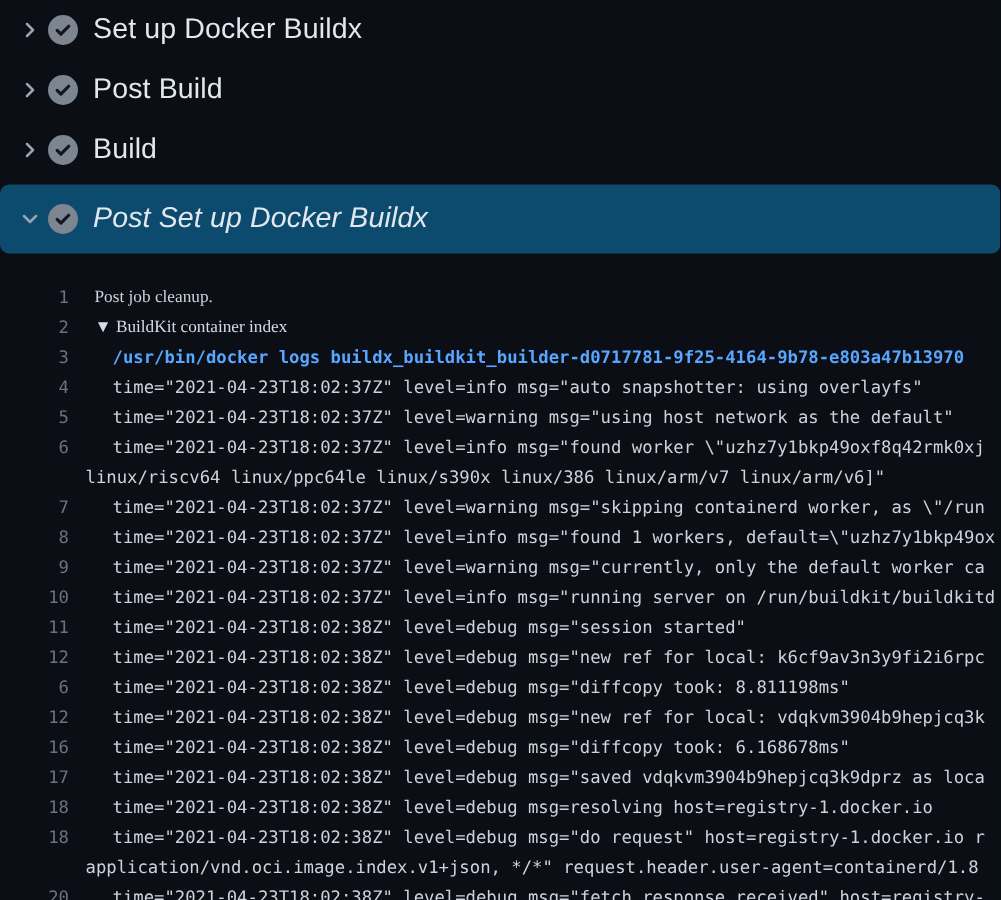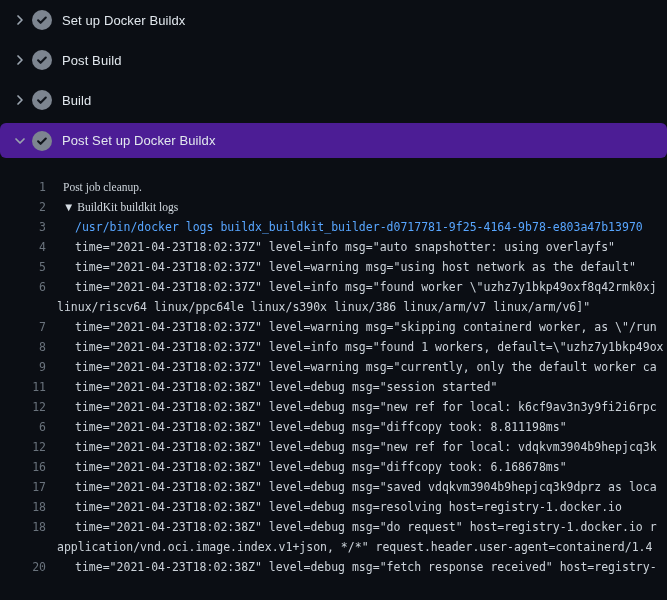--- a/index.html
+++ b/index.html
@@ -8,44 +8,44 @@
     background:#0b0e14;
     font-family:"Liberation Sans", sans-serif;
   }
   
   .steps{padding-top:0;}
   .step{
     display:flex;align-items:center;height:40px;padding-left:12px;
     cursor:pointer;box-sizing:border-box;
   }
   .step.expanded{
-    height:35px;margin:3px 0;border-radius:6px;background:#4c1d95;
+    height:46px;margin:3px 0;border-radius:6px;background:#0c4a6e;font-style:italic;
   }
   .chev{width:16px;height:16px;flex:0 0 16px;display:block;}
   .check{width:20px;height:20px;flex:0 0 20px;margin-left:4px;display:block;}
   .step-label{
-    margin-left:10px;color:#e2e8ee;font-size:13px;letter-spacing:.1px;
+    margin-left:10px;color:#e2e8ee;font-size:19px;letter-spacing:.1px;
     white-space:nowrap;
   }
   
   .log{
     padding-top:16px;
     font-family:"DejaVu Sans Mono","Liberation Mono",monospace;
     font-size:11.5px;line-height:20px;color:#ccd3da;
   }
   .row{display:flex;height:20px;overflow:hidden;white-space:pre;}
   .ln{
     flex:0 0 46px;width:46px;text-align:right;color:#6a737d;
     user-select:none;cursor:pointer;
   }
   .tx{white-space:pre;}
   .tx.base{padding-left:17px;font-family:Liberation Serif, serif;}
   .tx.in{padding-left:29px;}
   .tx.wrap{padding-left:11px;}
-  .tx.cmd{color:#58a6ff;font-weight:normal;}
+  .tx.cmd{color:#58a6ff;font-weight:bold;}
   .tx.group{color:#d5dce3;cursor:pointer;}
 </style>
 </head>
 <body>
 
 <div class="viewer">
   <div class="steps" id="steps">
       <div class="step">
         <span class="chev"><svg viewBox="0 0 16 16" width="16" height="16">
             <path d="M6 4l4 4-4 4" fill="none" stroke="#9aa4af" stroke-width="1.7" stroke-linecap="round" stroke-linejoin="round"></path>
@@ -82,33 +82,34 @@
           </svg></span>
         <span class="check"><svg viewBox="0 0 20 20" width="20" height="20">
             <circle cx="10" cy="10" r="10" fill="#7d8590"></circle>
             <path d="M6.1 10.3l2.5 2.5 5.2-5.3" fill="none" stroke="#11151c" stroke-width="2.1" stroke-linecap="round" stroke-linejoin="round"></path>
           </svg></span>
         <span class="step-label">Post Set up Docker Buildx</span>
       </div>
     </div>
   <div class="log" id="log">
       <div class="row"><span class="ln">1</span><span class="tx base">Post job cleanup.</span></div>
-      <div class="row"><span class="ln">2</span><span class="tx base group">▼ BuildKit buildkit logs</span></div>
+      <div class="row"><span class="ln">2</span><span class="tx base group">▼ BuildKit container index</span></div>
       <div class="row"><span class="ln">3</span><span class="tx in cmd">/usr/bin/docker logs buildx_buildkit_builder-d0717781-9f25-4164-9b78-e803a47b13970</span></div>
       <div class="row"><span class="ln">4</span><span class="tx in">time="2021-04-23T18:02:37Z" level=info msg="auto snapshotter: using overlayfs"</span></div>
       <div class="row"><span class="ln">5</span><span class="tx in">time="2021-04-23T18:02:37Z" level=warning msg="using host network as the default"</span></div>
       <div class="row"><span class="ln">6</span><span class="tx in">time="2021-04-23T18:02:37Z" level=info msg="found worker \"uzhz7y1bkp49oxf8q42rmk0xj</span></div>
       <div class="row"><span class="ln"></span><span class="tx wrap">linux/riscv64 linux/ppc64le linux/s390x linux/386 linux/arm/v7 linux/arm/v6]"</span></div>
       <div class="row"><span class="ln">7</span><span class="tx in">time="2021-04-23T18:02:37Z" level=warning msg="skipping containerd worker, as \"/run</span></div>
       <div class="row"><span class="ln">8</span><span class="tx in">time="2021-04-23T18:02:37Z" level=info msg="found 1 workers, default=\"uzhz7y1bkp49ox</span></div>
       <div class="row"><span class="ln">9</span><span class="tx in">time="2021-04-23T18:02:37Z" level=warning msg="currently, only the default worker ca</span></div>
+      <div class="row"><span class="ln">10</span><span class="tx in">time="2021-04-23T18:02:37Z" level=info msg="running server on /run/buildkit/buildkitd</span></div>
       <div class="row"><span class="ln">11</span><span class="tx in">time="2021-04-23T18:02:38Z" level=debug msg="session started"</span></div>
       <div class="row"><span class="ln">12</span><span class="tx in">time="2021-04-23T18:02:38Z" level=debug msg="new ref for local: k6cf9av3n3y9fi2i6rpc</span></div>
       <div class="row"><span class="ln">6</span><span class="tx in">time="2021-04-23T18:02:38Z" level=debug msg="diffcopy took: 8.811198ms"</span></div>
       <div class="row"><span class="ln">12</span><span class="tx in">time="2021-04-23T18:02:38Z" level=debug msg="new ref for local: vdqkvm3904b9hepjcq3k</span></div>
       <div class="row"><span class="ln">16</span><span class="tx in">time="2021-04-23T18:02:38Z" level=debug msg="diffcopy took: 6.168678ms"</span></div>
       <div class="row"><span class="ln">17</span><span class="tx in">time="2021-04-23T18:02:38Z" level=debug msg="saved vdqkvm3904b9hepjcq3k9dprz as loca</span></div>
       <div class="row"><span class="ln">18</span><span class="tx in">time="2021-04-23T18:02:38Z" level=debug msg=resolving host=registry-1.docker.io</span></div>
       <div class="row"><span class="ln">18</span><span class="tx in">time="2021-04-23T18:02:38Z" level=debug msg="do request" host=registry-1.docker.io r</span></div>
-      <div class="row"><span class="ln"></span><span class="tx wrap">application/vnd.oci.image.index.v1+json, */*" request.header.user-agent=containerd/1.4</span></div>
+      <div class="row"><span class="ln"></span><span class="tx wrap">application/vnd.oci.image.index.v1+json, */*" request.header.user-agent=containerd/1.8</span></div>
       <div class="row"><span class="ln">20</span><span class="tx in">time="2021-04-23T18:02:38Z" level=debug msg="fetch response received" host=registry-</span></div>
     </div>
 </div>
 
 </body></html>

